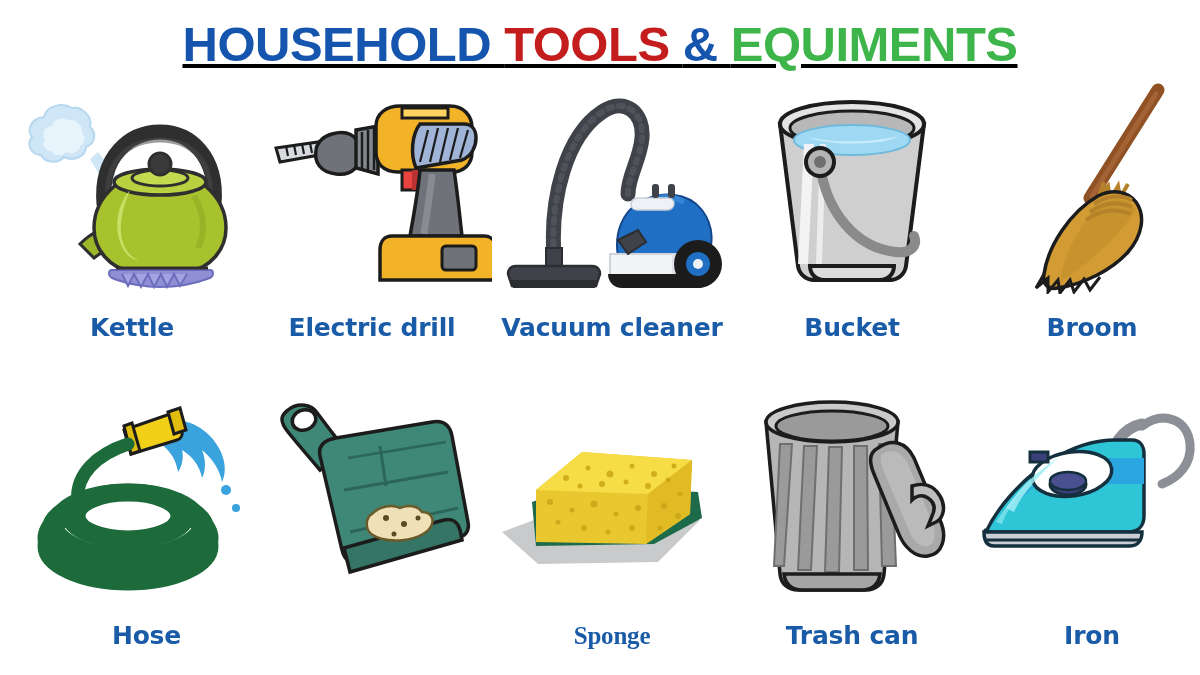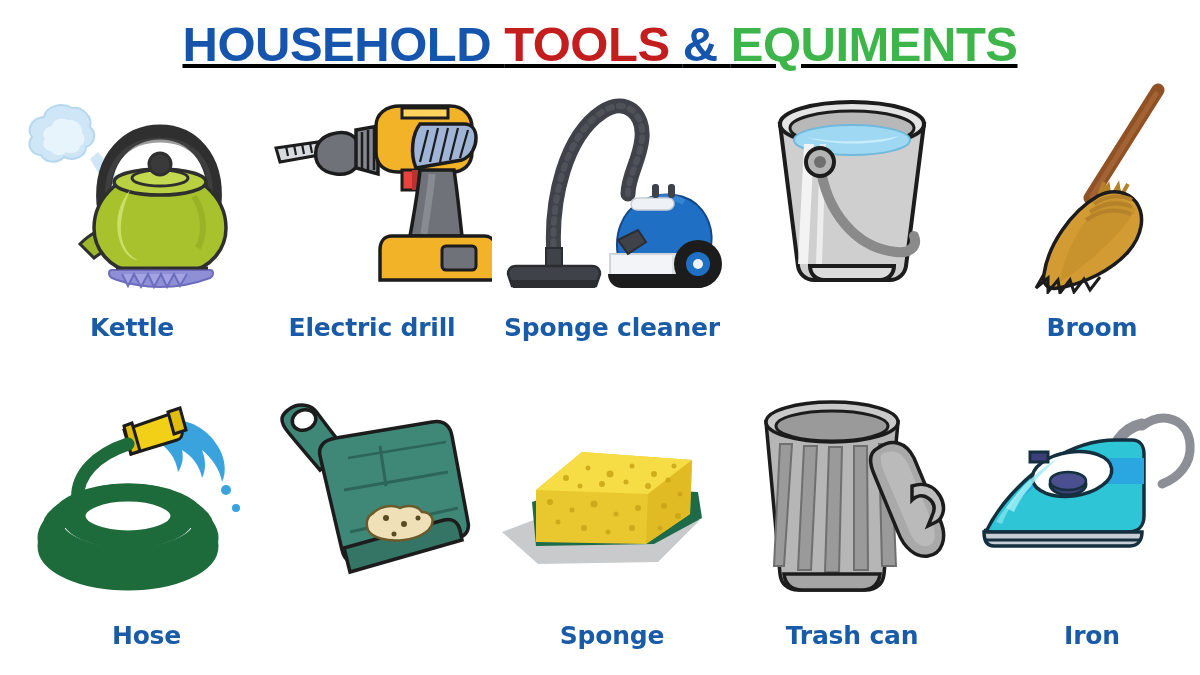--- a/index.html
+++ b/index.html
@@ -134,21 +134,21 @@
           <path d="M180 176h20v22h-20z" fill="#dfe3e8"></path>
           <path d="M116 196h104c0 8-6 14-14 14h-76c-8 0-14-6-14-14z" fill="#1c1c1c"></path>
 
           <path d="M126 162l20-10 8 12-18 12z" fill="#3f4248" stroke="#2b2d31" stroke-width="2"></path>
 
           <circle cx="206" cy="186" r="24" fill="#1c1c1c"></circle>
           <circle cx="206" cy="186" r="12" fill="#1f6fc4"></circle>
           <circle cx="206" cy="186" r="5" fill="#eef2f6"></circle>
         </svg>
       </div>
-      <div class="label" style="color: rgb(26, 91, 168);">Sponge cleaner</div>
+      <div class="label" style="color: rgb(26, 91, 168);">Vacuum cleaner</div>
     </div>
 
     <div class="cell">
       <div class="art">
         <svg viewBox="0 0 240 216">
           <path d="M48 46h144l-18 142c-1 8-8 14-16 14H82c-8 0-15-6-16-14z" fill="#cfcfcf" stroke="#1c1c1c" stroke-width="4"></path>
           <ellipse cx="120" cy="46" rx="72" ry="22" fill="#e4e4e4" stroke="#1c1c1c" stroke-width="4"></ellipse>
           <ellipse cx="120" cy="50" rx="62" ry="17" fill="#b8b8b8" stroke="#1c1c1c" stroke-width="3"></ellipse>
 
           <ellipse cx="120" cy="62" rx="58" ry="15" fill="#9fd8f2" stroke="#6fb9dd" stroke-width="2"></ellipse>
@@ -160,20 +160,21 @@
           <path d="M78 188h84c0 8-6 14-14 14H92c-8 0-14-6-14-14z" fill="#dcdcdc" stroke="#1c1c1c" stroke-width="4"></path>
 
           <g>
             <path d="M88 86c6 48 36 84 76 88" fill="none" stroke="#8a8a8a" stroke-width="10" stroke-linecap="round"></path>
             <path d="M164 174c14 2 22-6 18-16" fill="none" stroke="#8a8a8a" stroke-width="10" stroke-linecap="round"></path>
             <circle cx="88" cy="84" r="14" fill="#b4b4b4" stroke="#1c1c1c" stroke-width="4"></circle>
             <circle cx="88" cy="84" r="6" fill="#6f6f6f"></circle>
           </g>
         </svg>
       </div>
+      <div class="label" style="color: rgb(26, 91, 168);">Bucket</div>
     </div>
 
     <div class="cell">
       <div class="art">
         <svg viewBox="0 0 240 216">
 
           <g>
             <path d="M186 12L118 120" stroke="#9c5a28" stroke-width="13" stroke-linecap="round"></path>
             <path d="M184 16L120 118" stroke="#b97440" stroke-width="5" stroke-linecap="round" opacity="0.8"></path>
             <path d="M186 12L118 120" fill="none" stroke="#5e3414" stroke-width="13" stroke-linecap="round" opacity="0.18"></path>
@@ -288,21 +289,21 @@
               <circle cx="92" cy="146" r="3"></circle>
               <circle cx="116" cy="150" r="2.5"></circle>
             <circle cx="140" cy="146" r="3"></circle>
               <circle cx="172" cy="124" r="3"></circle>
               <circle cx="188" cy="112" r="2.5"></circle>
             <circle cx="168" cy="146" r="2.5"></circle>
               <circle cx="186" cy="134" r="3"></circle>
           </g>
         </svg>
       </div>
-      <div class="label" style="color: rgb(26, 91, 168);">Sponge</div>
+      <div class="label" style="color: rgb(26, 91, 168); font-family: Liberation Serif, serif;">Sponge</div>
     </div>
 
     <div class="cell">
       <div class="art">
         <svg viewBox="0 0 240 216">
 
           <path d="M34 40h132l-14 152c-1 10-8 16-18 16H66c-10 0-17-6-18-16z" fill="#b6b6b6" stroke="#1c1c1c" stroke-width="3.5"></path>
           <ellipse cx="100" cy="40" rx="66" ry="20" fill="#c9c9c9" stroke="#1c1c1c" stroke-width="3.5"></ellipse>
           <ellipse cx="100" cy="44" rx="56" ry="15" fill="#9a9a9a" stroke="#1c1c1c" stroke-width="3"></ellipse>
 

